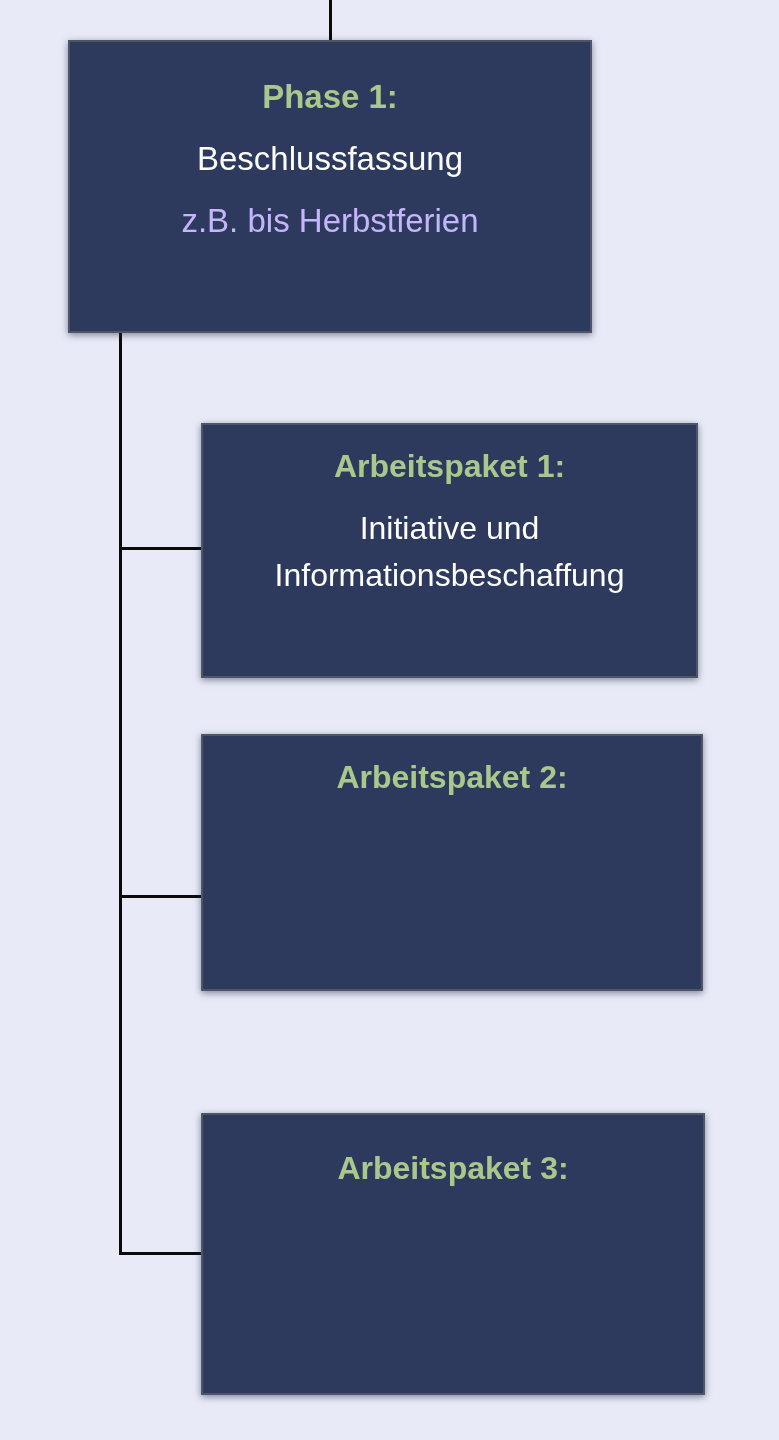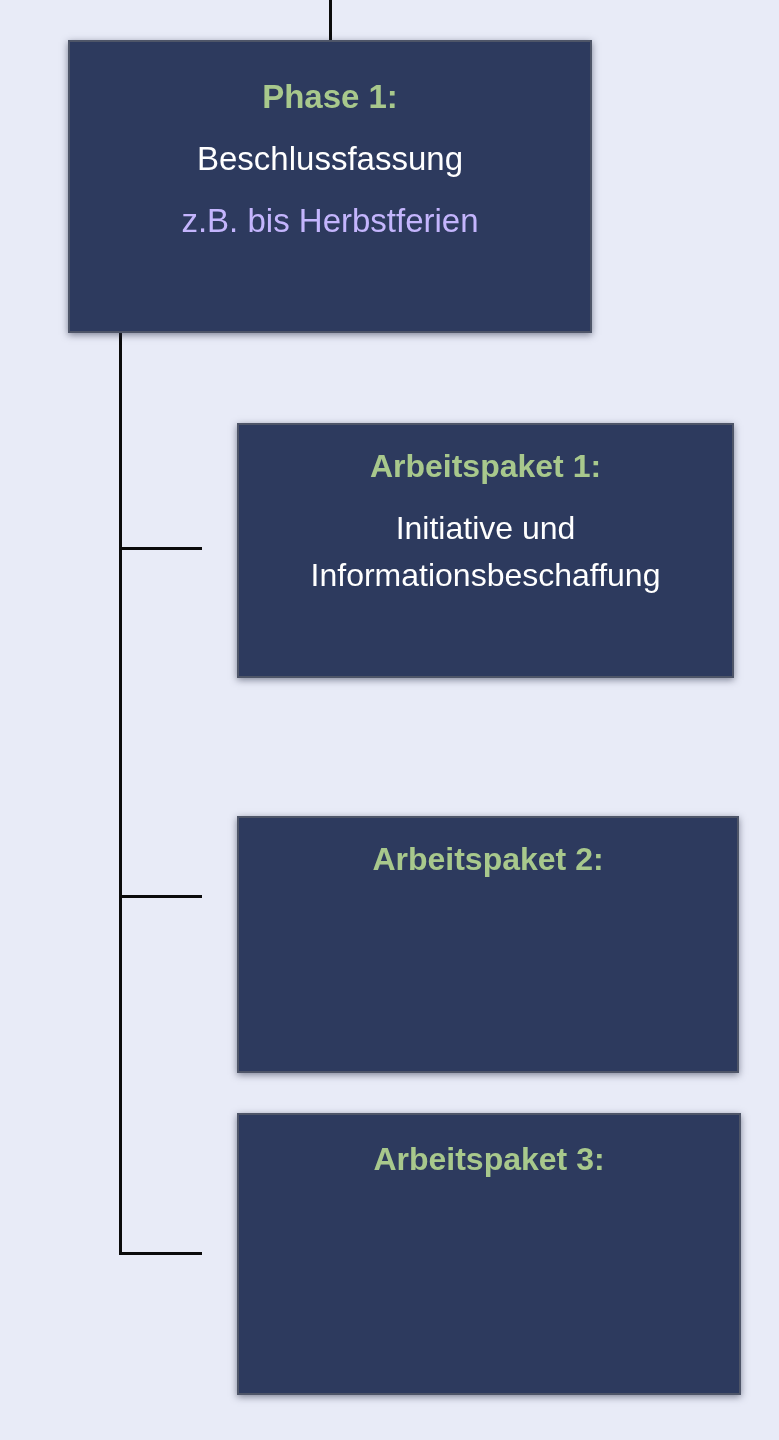--- a/index.html
+++ b/index.html
@@ -45,28 +45,27 @@
     font-size: 33px;
     line-height: 46px;
   }
   .phase-box .note {
     color: #c4b5fd;
   }
   .pkg-box {
     font-size: 32px;
     line-height: 47px;
     padding-top: 18px;
-    margin-left: 36px;
   }
   .pkg-box .title {
     line-height: 46px;
   }
   .pkg-1 { left: 201px; top: 423px;  width: 497px; height: 255px; }
-  .pkg-2 { left: 201px; top: 816px;  width: 502px; height: 257px; }
-  .pkg-3 { left: 201px; top: 1113px; width: 504px; height: 282px; padding-top: 21px; }
+  .pkg-2 { left: 201px; top: 734px;  width: 502px; height: 257px; }
+  .pkg-3 { left: 201px; top: 1113px; width: 504px; height: 282px; padding-top: 30px; }
 
   .line-top     { left: 329px; top: 0;      width: 3px;  height: 42px; }
   .line-trunk   { left: 119px; top: 333px;  width: 3px;  height: 922px; }
   .line-branch1 { left: 119px; top: 547px;  width: 83px; height: 3px; }
   .line-branch2 { left: 119px; top: 895px;  width: 83px; height: 3px; }
   .line-branch3 { left: 119px; top: 1252px; width: 83px; height: 3px; }
 </style>
 </head>
 <body>
 

